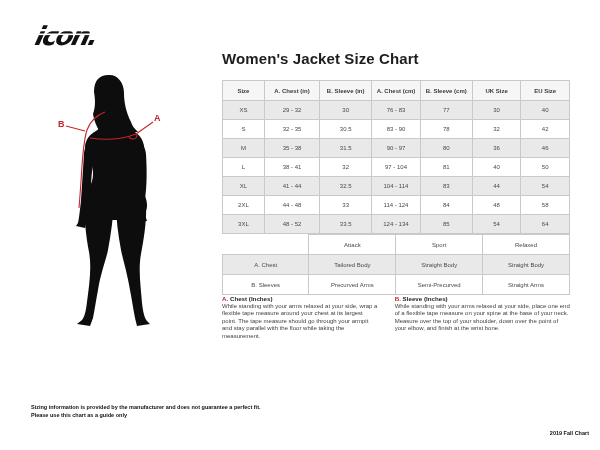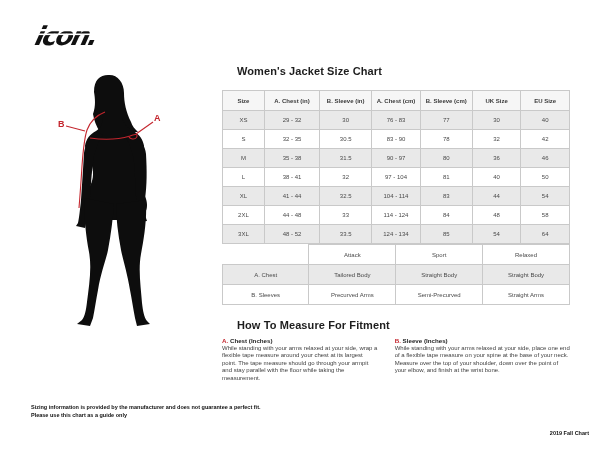--- a/index.html
+++ b/index.html
@@ -10,21 +10,21 @@
   }
   
   .logo { position:absolute; left:28px; top:20px; }
   
   .figure { position:absolute; left:40px; top:60px; width:170px; height:330px; }
   .sil { fill:#0d0d0d; }
   .red-line { stroke:var(--red); stroke-width:1.1; fill:none; }
   .red-label { fill:var(--red); font-weight:bold; font-size:9px; font-family:"Liberation Sans",sans-serif; }
   
   .content { position:absolute; left:222px; top:50px; width:348px; }
-  h1,h2,h3 { font-size:11px; color:var(--ink); margin:15px; letter-spacing:0.1px; }
+  h1,h2,h3 { font-size:15px; color:var(--ink); margin:0; letter-spacing:0.1px; }
   h1 { margin-bottom:13px; }
   h2 { margin-top:20px; margin-bottom:11px; }
   h3 { margin-top:14px; margin-bottom:6px; }
   table { border-collapse:collapse; table-layout:fixed; width:348px; font-size:6px; }
   th,td { border:1px solid #c9c9c9; text-align:center; vertical-align:middle; padding:0; }
   #size-table th { height:19px; background:#f6f6f6; font-weight:700; color:#3a3a3a; }
   #size-table td { height:18px; color:#4a4a4a; }
   #size-table th:nth-child(1){width:12%} #size-table th:nth-child(2){width:16%}
   #size-table th:nth-child(3){width:15%} #size-table th:nth-child(4){width:14%}
   #size-table th:nth-child(5){width:15%} #size-table th:nth-child(6){width:14%}
@@ -188,21 +188,20 @@
           </tr>
           <tr>
             <td>B. Sleeves</td>
             <td>Precurved Arms</td>
             <td>Semi-Precurved</td>
             <td>Straight Arms</td>
           </tr>
         </tbody>
     </table>
 
-    <h3>How To Measure For Fitment</h3>
 
     <div class="fit-cols">
       <div class="fit-col">
         <div class="fit-head">
           <span class="marker">A.</span>
           <span>Chest (Inches)</span>
         </div>
         <p class="fit-body">While standing with your arms relaxed at your side, wrap a flexible tape measure around your chest at its largest point. The tape measure should go through your armpit and stay parallel with the floor while taking the measurement.</p>
       </div>
       <div class="fit-col right">

